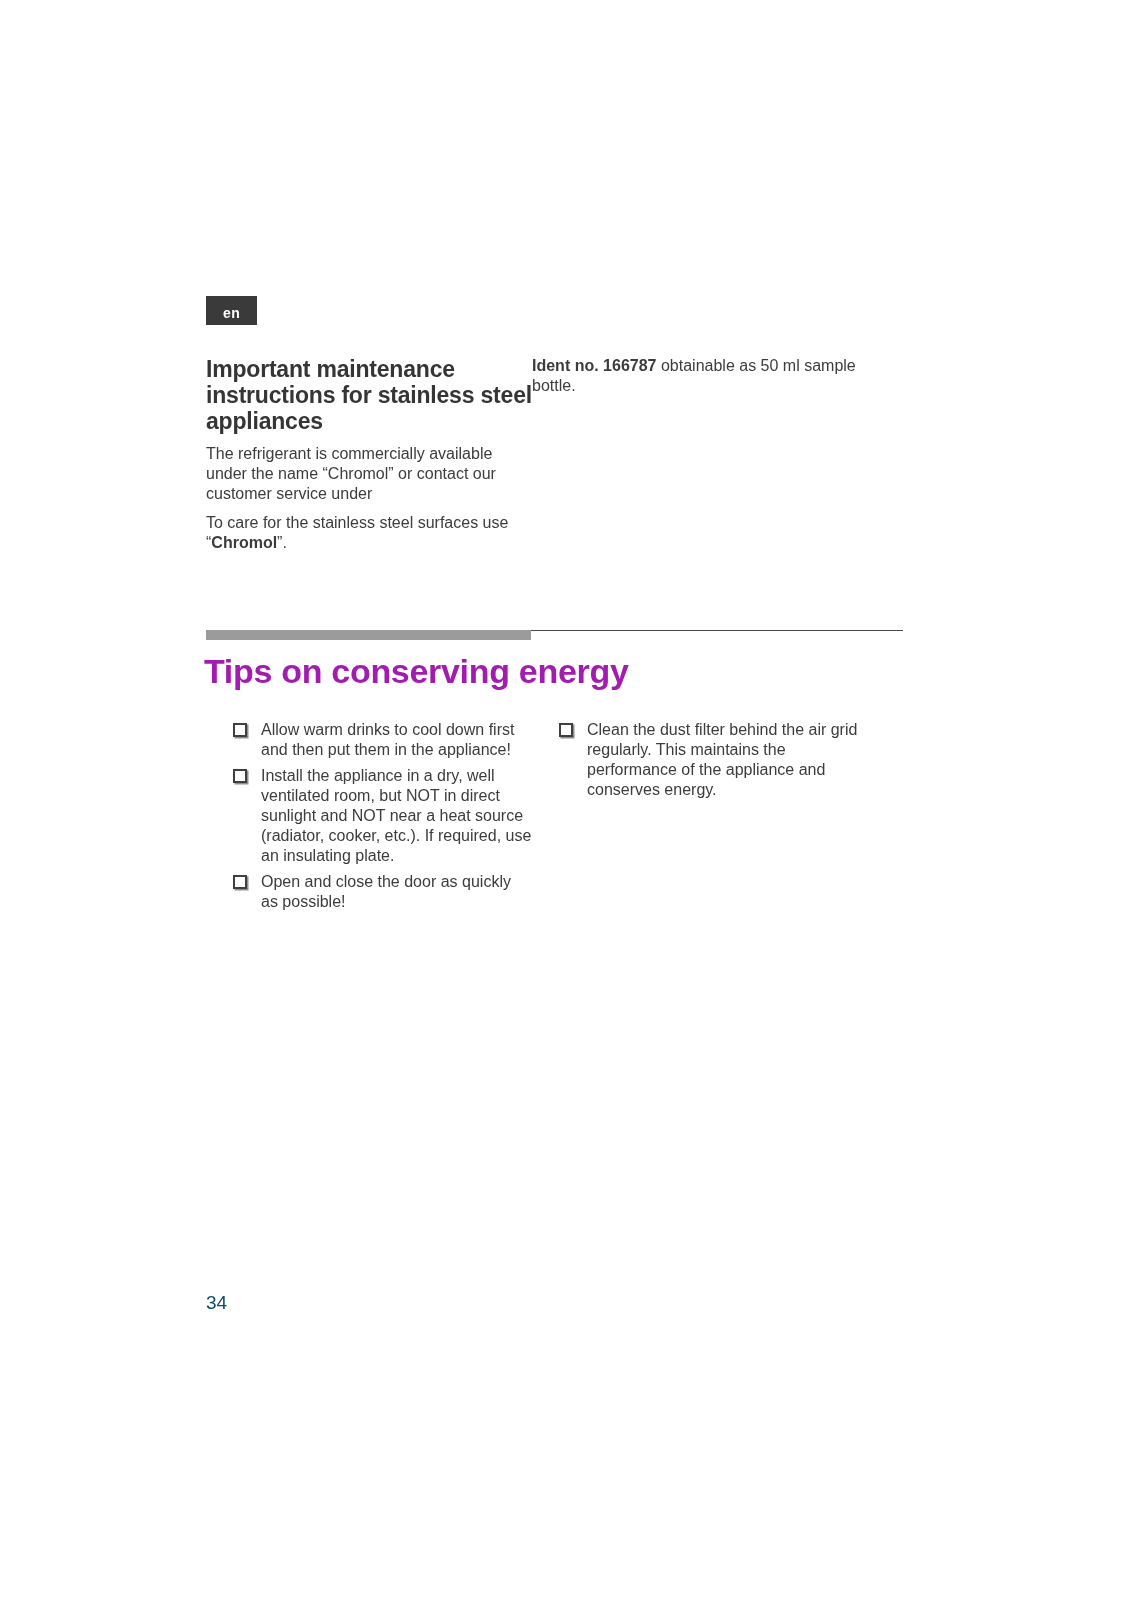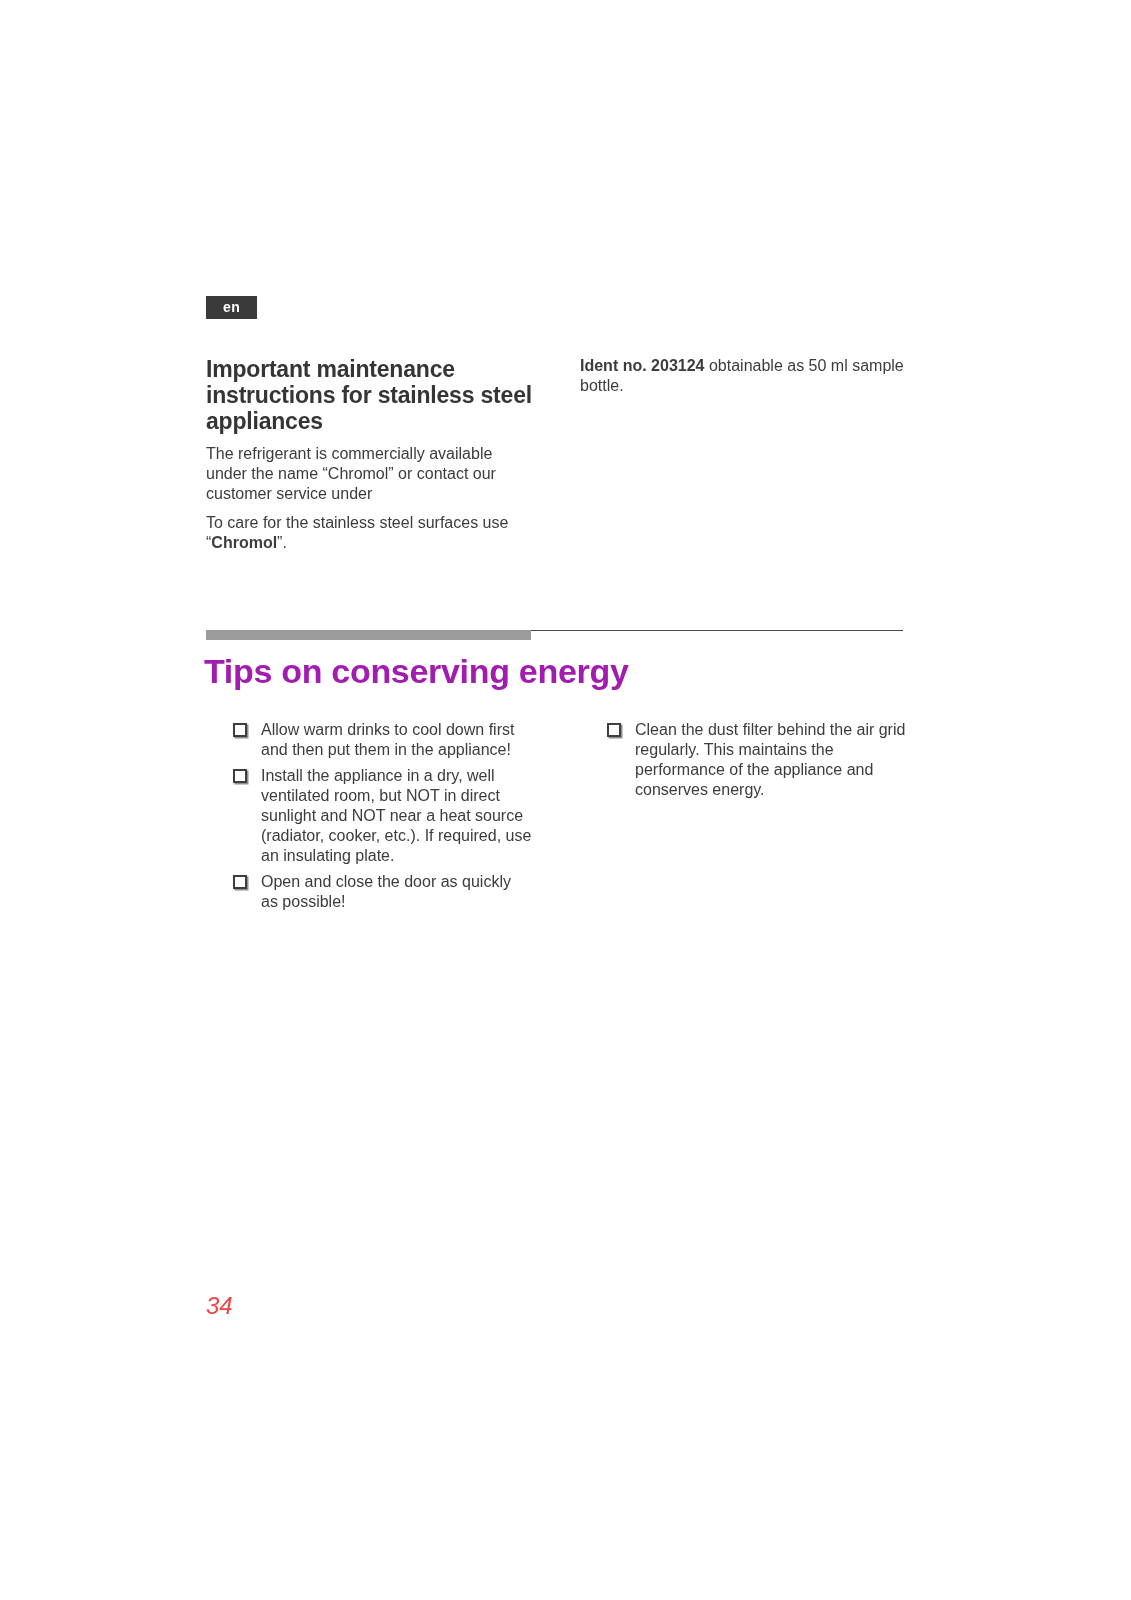--- a/index.html
+++ b/index.html
@@ -19,30 +19,29 @@
 
   
   .lang-badge {
     position: absolute;
     left: 206px;
     top: 296px;
     background: #3a3a3a;
     color: #ffffff;
     font-size: 14px;
     font-weight: bold;
-    padding: 3px 17px 4px 17px;
+    padding: 9px 17px 4px 17px;
     letter-spacing: 0.5px;
   }
 
   
   .cols {
     position: absolute;
     left: 206px;
     display: flex;
-    gap: 48px;
   }
   .cols.maintenance { top: 356px; width: 700px; }
   .cols.tips-cols   { top: 720px; width: 700px; }
   .col { width: 326px; }
 
   h2.section-heading {
     margin: 0 0 10px 0;
     font-size: 23px;
     line-height: 26px;
     font-weight: bold;
@@ -114,40 +113,39 @@
     margin: 3px 14px 0 0;
     box-shadow: 1.5px 1.5px 0 #8f8f8f;
   }
   .bullet-text { flex: 1 1 auto; }
 
   
   .page-number {
     position: absolute;
     left: 206px;
     top: 1292px;
-    font-size: 24px;
-    color: #ef4444;
-    font-style: italic;
+    font-size: 19px;
+    color: #0c4a6e;
   }
 </style>
 </head>
 <body>
 
 <div class="page">
 
   <div class="lang-badge">en</div>
 
   <div class="cols maintenance">
     <div class="col">
       <h2 class="section-heading">Important maintenance instructions for stainless steel appliances</h2>
       <p class="body-text">The refrigerant is commercially available under the name “Chromol” or contact our customer service under</p>
       <p class="body-text"><span>To care for the stainless steel surfaces use “</span><span class="bold">Chromol</span><span>”.</span></p>
     </div>
     <div class="col">
-      <p class="body-text"><span class="bold">Ident no. 203124</span><span> obtainable as 50 ml sample bottle.</span></p>
+      <p class="body-text"><span class="bold">Ident no. 166787</span><span> obtainable as 50 ml sample bottle.</span></p>
     </div>
   </div>
 
   <div class="divider">
     <div class="rule"></div>
     <div class="bar"></div>
   </div>
 
   <h1 class="big-title">Tips on conserving energy</h1>
 

